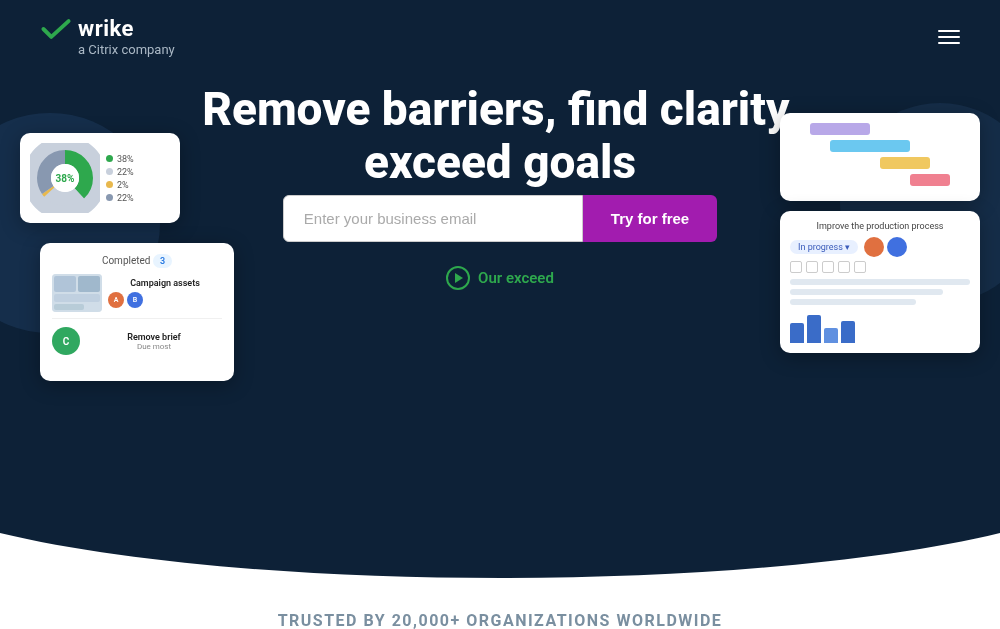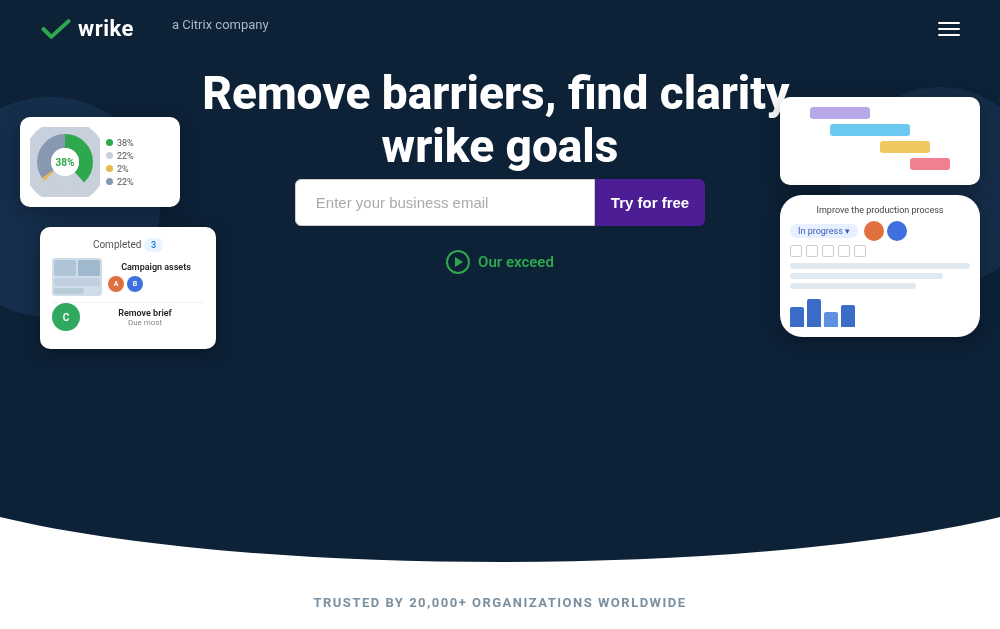--- a/index.html
+++ b/index.html
@@ -16,21 +16,21 @@
     nav {
       display: flex;
       align-items: center;
       justify-content: space-between;
       padding: 16px 40px;
       position: relative;
       z-index: 10;
     }
     .logo-area {
       display: flex;
-      flex-direction: row;
+      flex-direction: column;
     }
     .logo-mark {
       display: flex;
       align-items: center;
       gap: 6px;
     }
     .wrike-check {
       width: 32px;
       height: 22px;
     }
@@ -123,22 +123,22 @@
       border-radius: 6px 0 0 6px;
       font-size: 15px;
       color: #333;
       background: white;
       outline: none;
     }
     .email-input::placeholder {
       color: #aaa;
     }
     .try-btn {
-      padding: 14px 16px;
-      background: #4c1d95;
+      padding: 14px 28px;
+      background: #a21caf;
       color: white;
       font-size: 15px;
       font-weight: 700;
       border: none;
       border-radius: 0 6px 6px 0;
       cursor: pointer;
       white-space: nowrap;
     }
 
     .our-story {
@@ -219,21 +219,21 @@
     .legend-dot {
       width: 7px;
       height: 7px;
       border-radius: 50%;
     }
 
     
     .task-card {
       background: white;
       border-radius: 10px;
-      width: 176px;
+      width: 194px;
       padding: 12px;
       box-shadow: 0 4px 20px rgba(0,0,0,0.3);
       margin-top: 20px;
       margin-left: 20px;
     }
     .task-header {
       font-size: 10px;
       color: #555;
       margin-bottom: 8px;
     }
@@ -242,21 +242,21 @@
       color: #2a7ae2;
       border-radius: 10px;
       padding: 2px 7px;
       font-size: 9px;
       font-weight: 600;
     }
     .task-item {
       display: flex;
       align-items: center;
       gap: 6px;
-      margin-bottom: 0;
+      margin-bottom: 8px;
       padding-bottom: 6px;
       border-bottom: 1px solid #f0f0f0;
     }
     .task-img {
       width: 50px;
       height: 38px;
       border-radius: 4px;
       background: #e0e8f0;
       flex-shrink: 0;
       overflow: hidden;
@@ -300,21 +300,21 @@
       align-items: center;
     }
     .gantt-bar {
       height: 12px;
       border-radius: 3px;
     }
 
     
     .prod-card {
       background: white;
-      border-radius: 22px;
+      border-radius: 10px;
       width: 200px;
       padding: 10px;
       box-shadow: 0 4px 20px rgba(0,0,0,0.3);
       margin-top: 10px;
     }
     .prod-title {
       font-size: 9px;
       color: #444;
       margin-bottom: 6px;
     }
@@ -364,21 +364,21 @@
 
     
     .trusted {
       background: white;
       padding: 20px 40px;
       text-align: center;
       position: relative;
       z-index: 5;
     }
     .trusted-label {
-      font-size: 13px;
+      font-size: 16px;
       font-weight: 700;
       color: #7a8fa0;
       letter-spacing: 1.5px;
       text-transform: uppercase;
       margin-bottom: 28px;
     }
 
     
     .wave-divider {
       position: relative;
@@ -413,21 +413,21 @@
   </div>
 </nav>
 
 <div class="hero" style="position:relative; min-height:460px;">
 
   <div class="hero-bg-blob-left"></div>
   <div class="hero-bg-blob-right"></div>
 
   <h1 style="position:relative;z-index:2;margin:0 auto 6px;">
     <span>Remove barriers, find clarity,</span><br>
-    <span>wrike goals</span>
+    <span>exceed goals</span>
   </h1>
 
 
   <div class="email-form">
     <input class="email-input" type="email" placeholder="Enter your business email" style="">
     <button class="try-btn">Try for free</button>
   </div>
 
   <div style="position:relative;z-index:2;margin-bottom:16px;">
     <a class="our-story" href="#">

